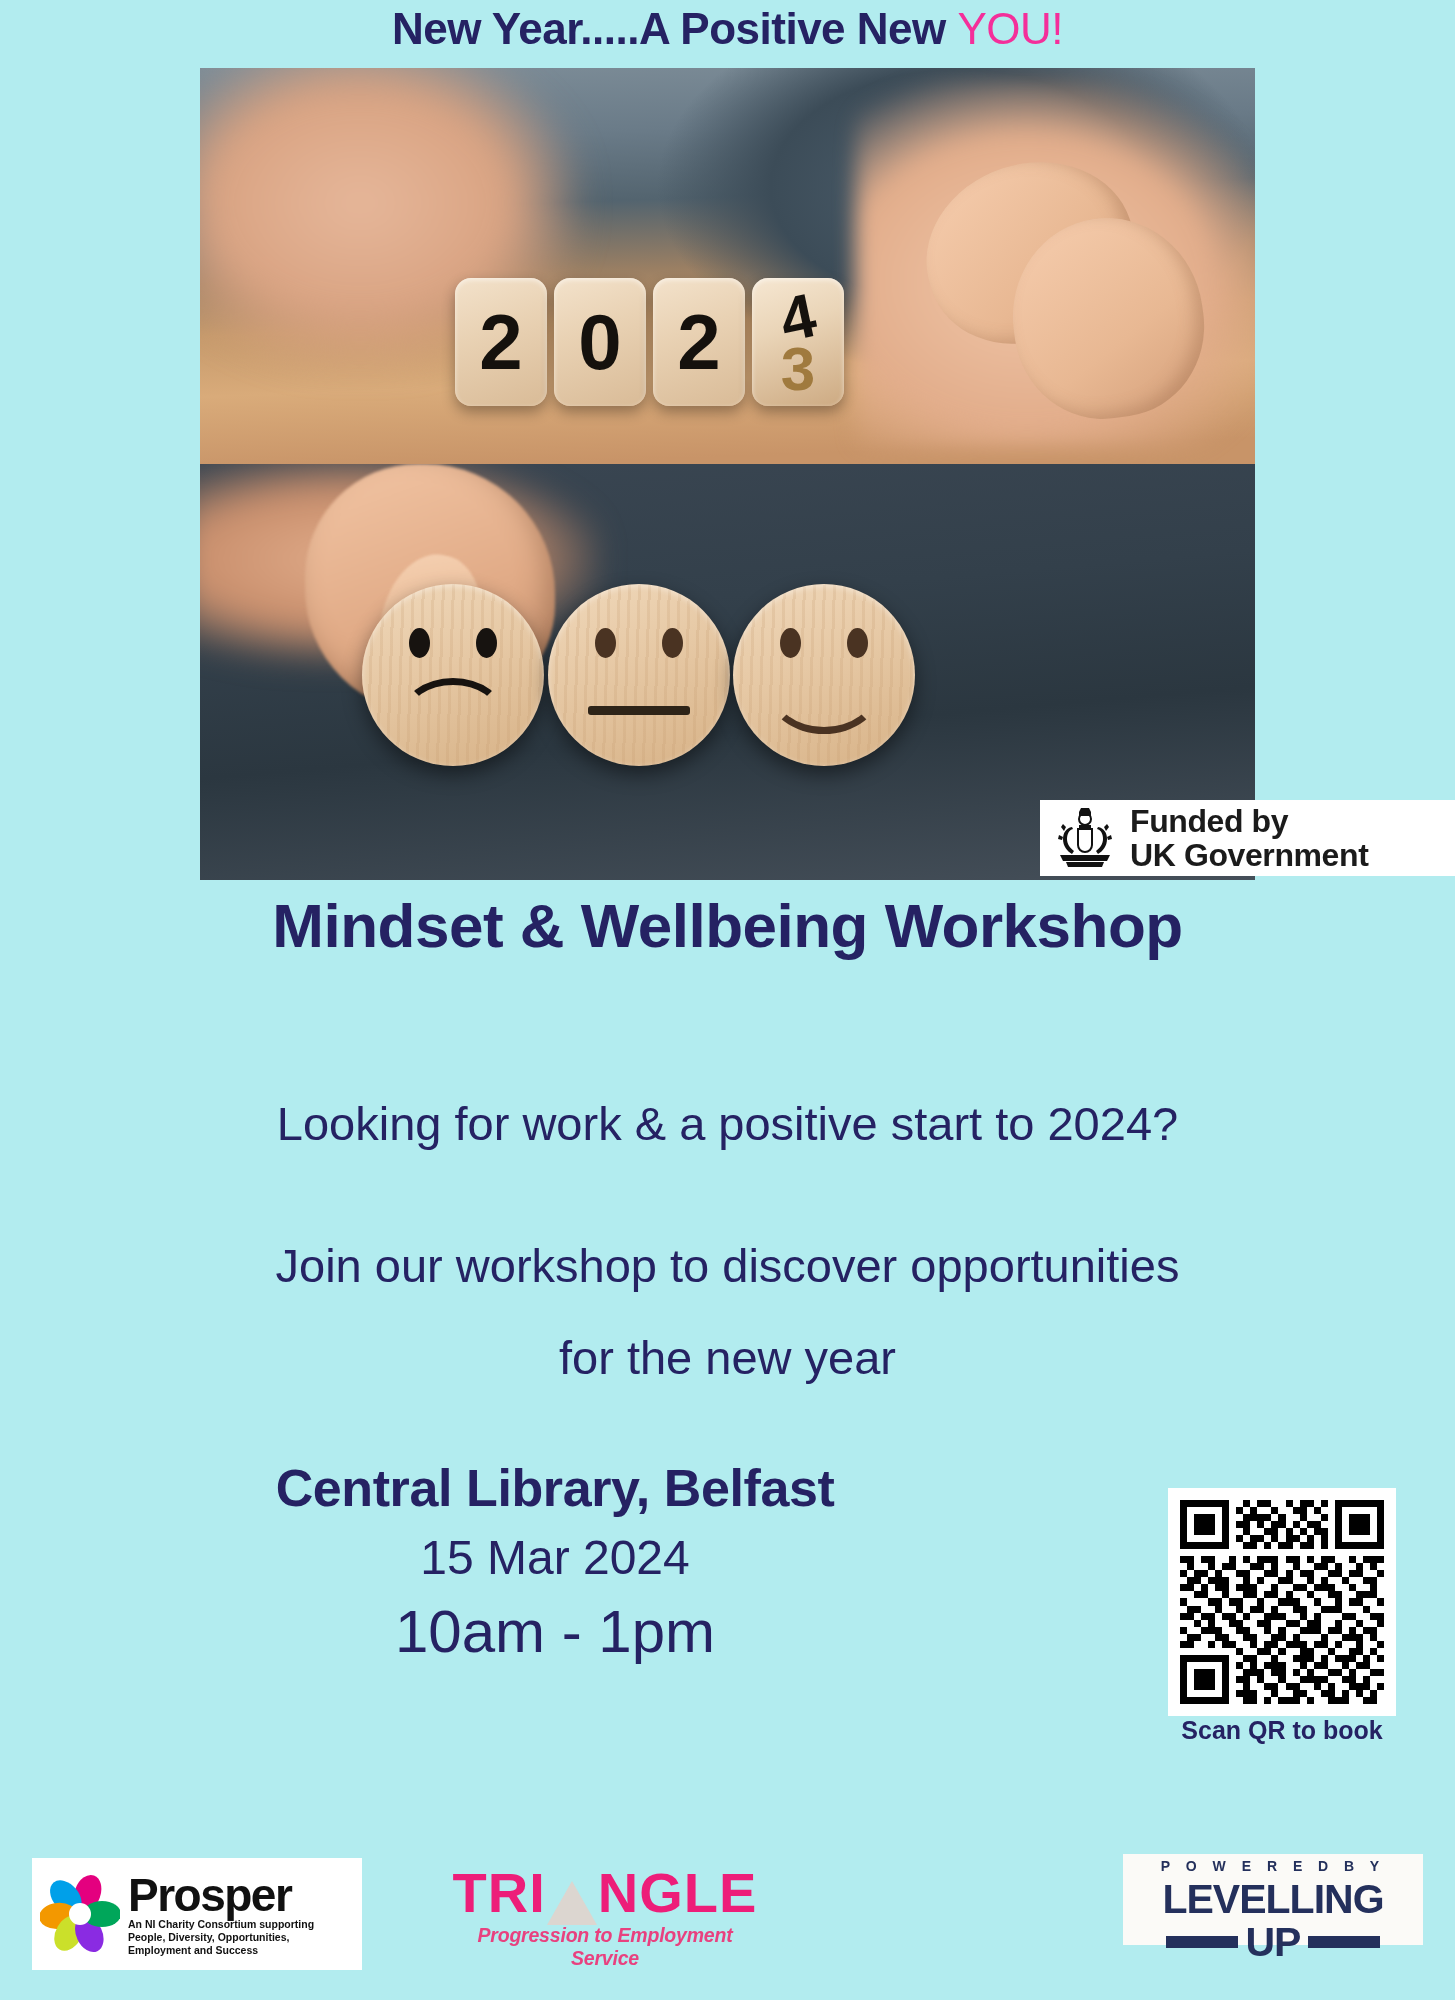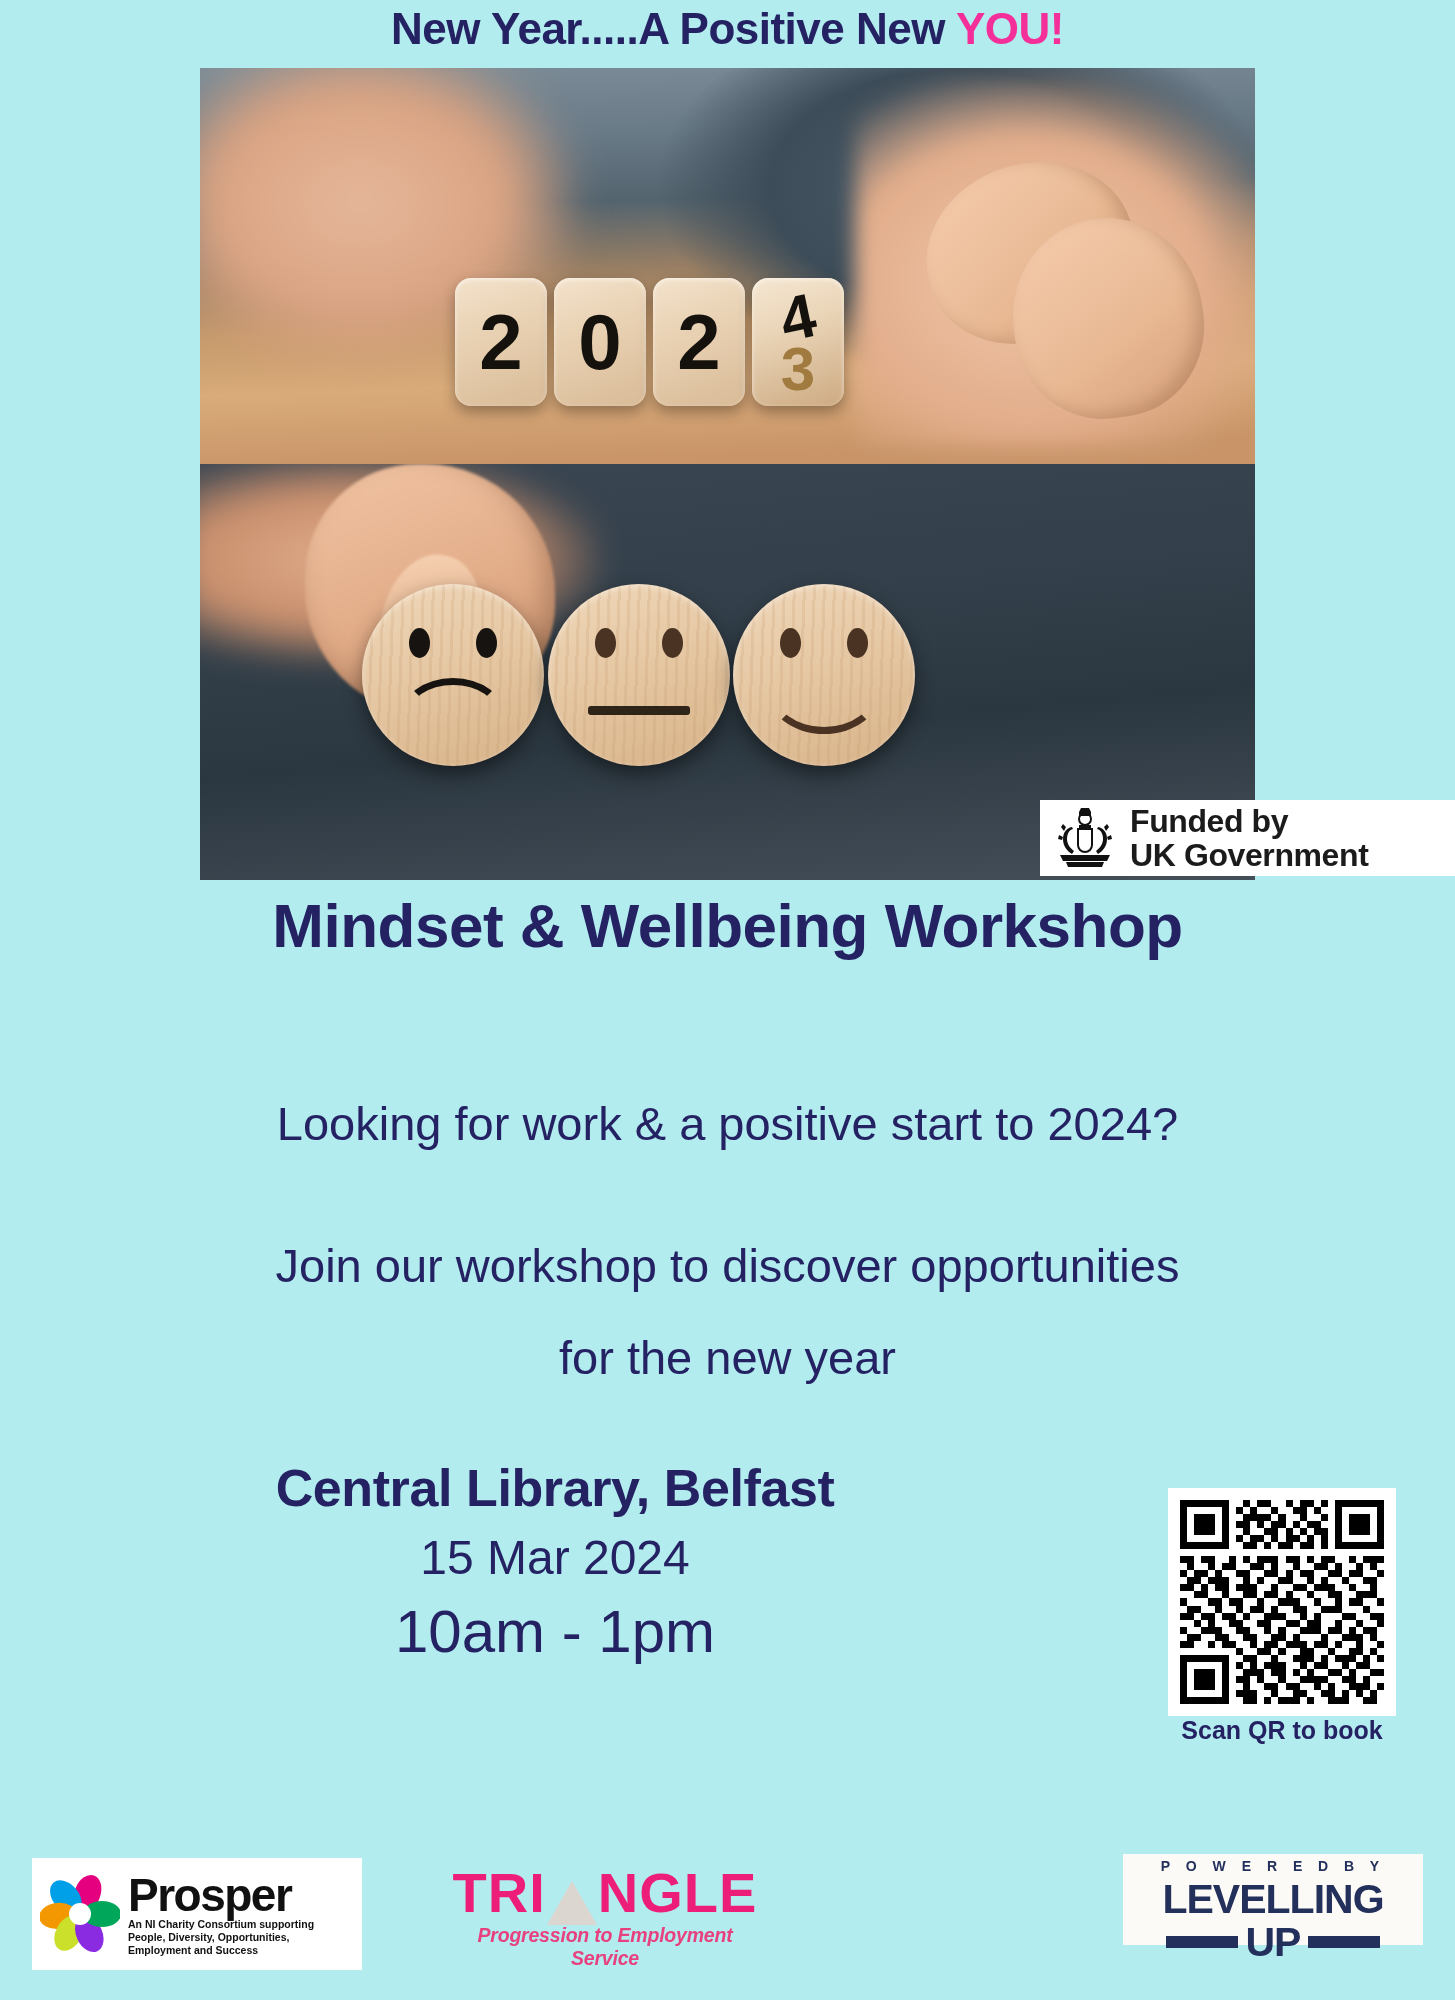--- a/index.html
+++ b/index.html
@@ -21,21 +21,21 @@
     width: 100%;
     text-align: center;
     padding-top: 2px;
     font-size: 44px;
     font-weight: 700;
     color: #252263;
     letter-spacing: -0.5px;
     line-height: 54px;
     white-space: nowrap;
   }
-  .headline .accent { color: #f42f9a; font-weight: 700; }
+  .headline .accent { color: #f42f9a; font-weight: 400; }
 
   
   .photo-block {
     position: absolute;
     left: 200px;
     top: 68px;
     width: 1055px;
     height: 812px;
     overflow: hidden;
   }

